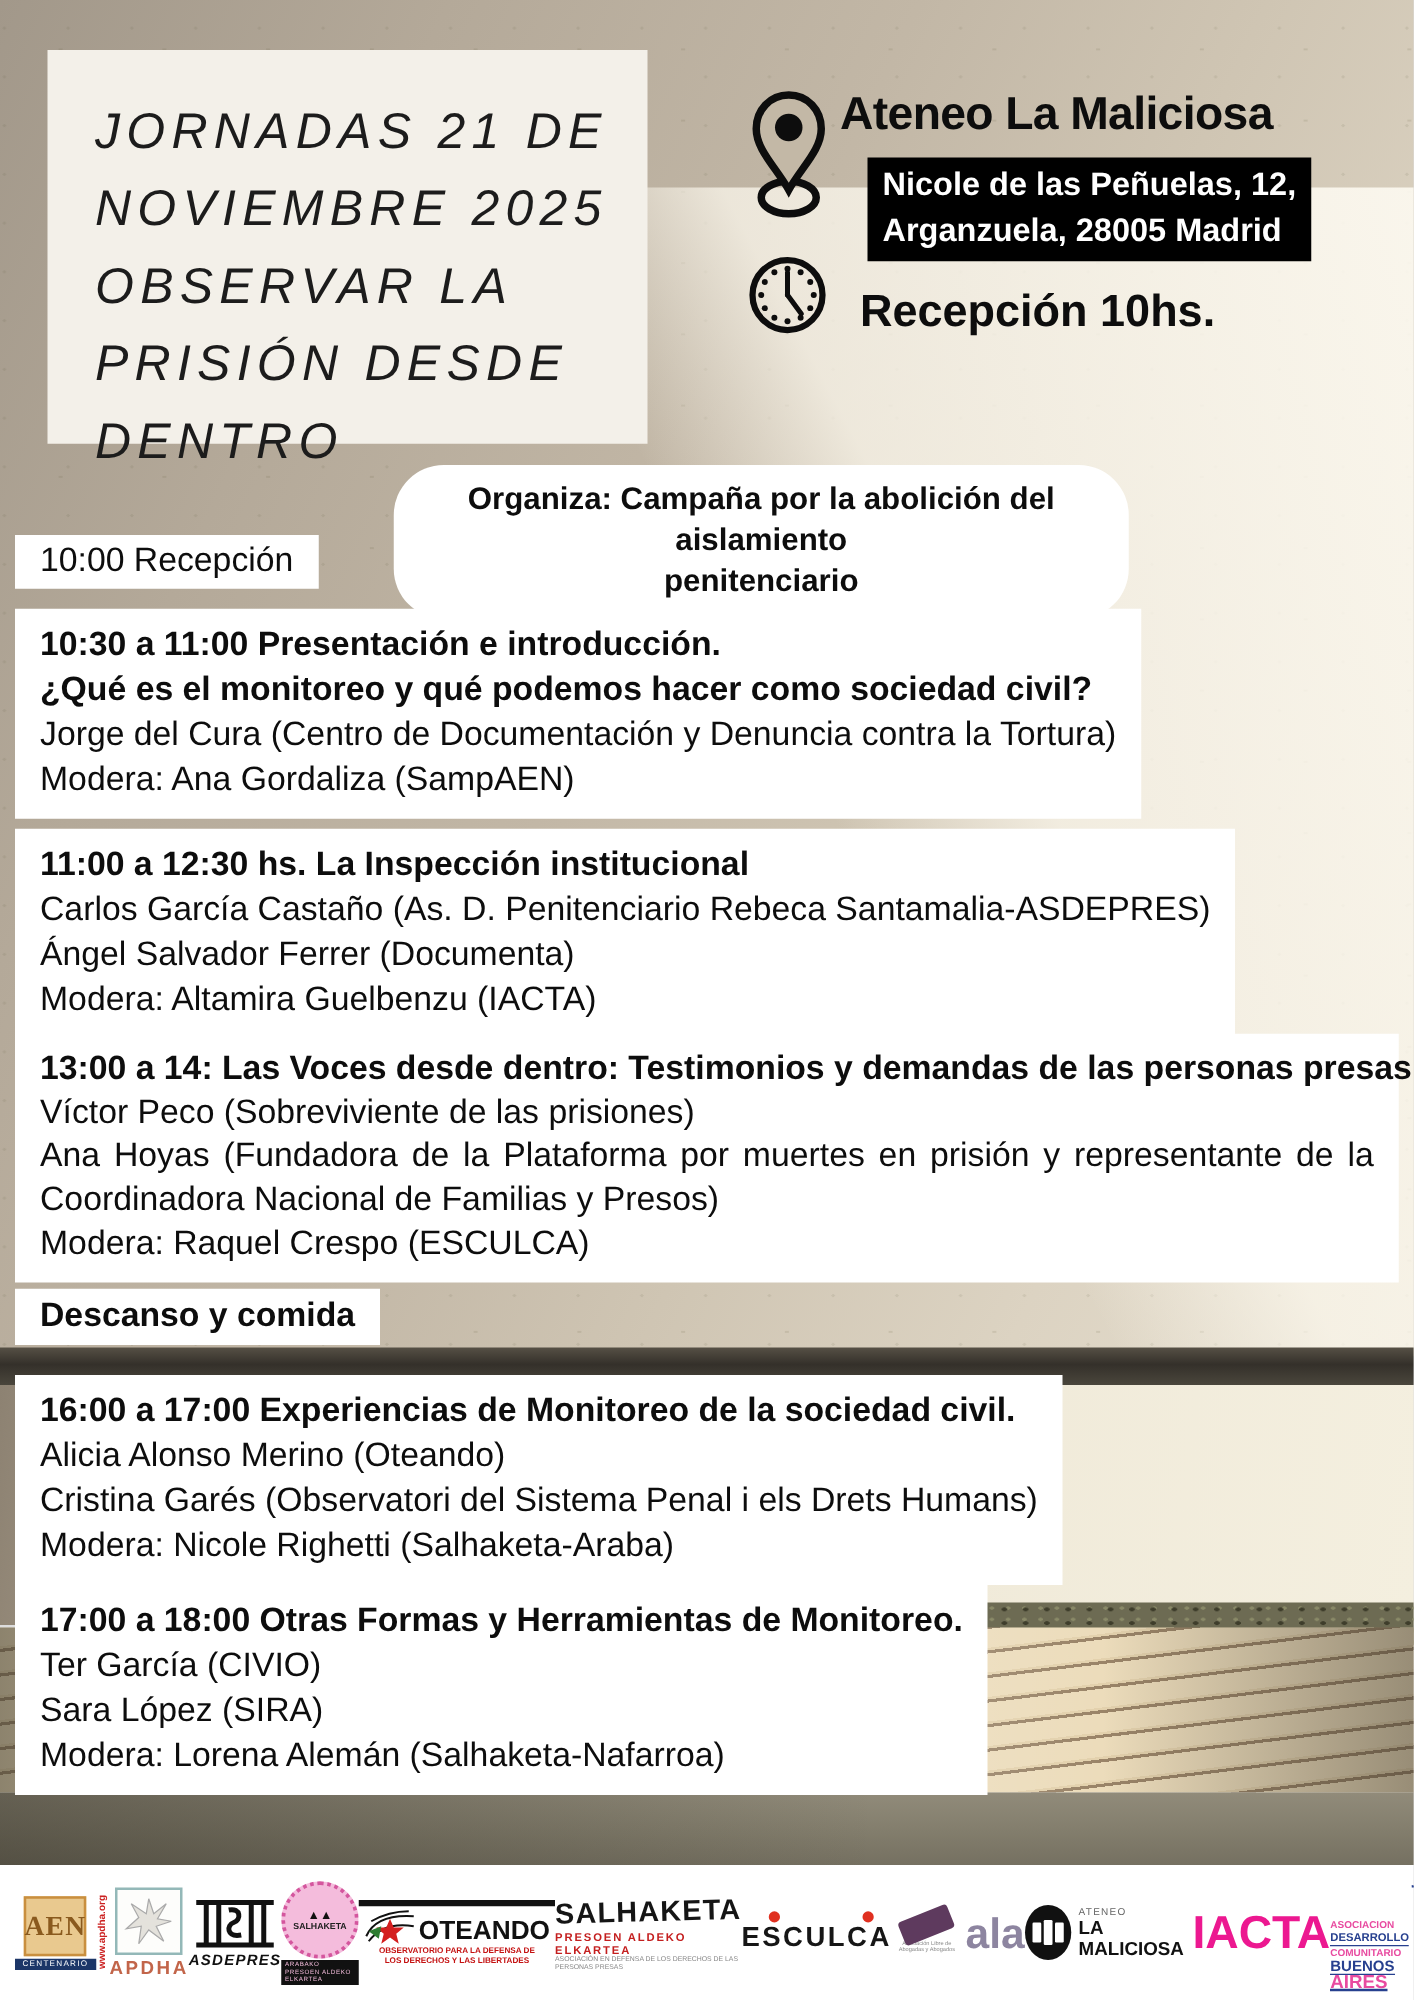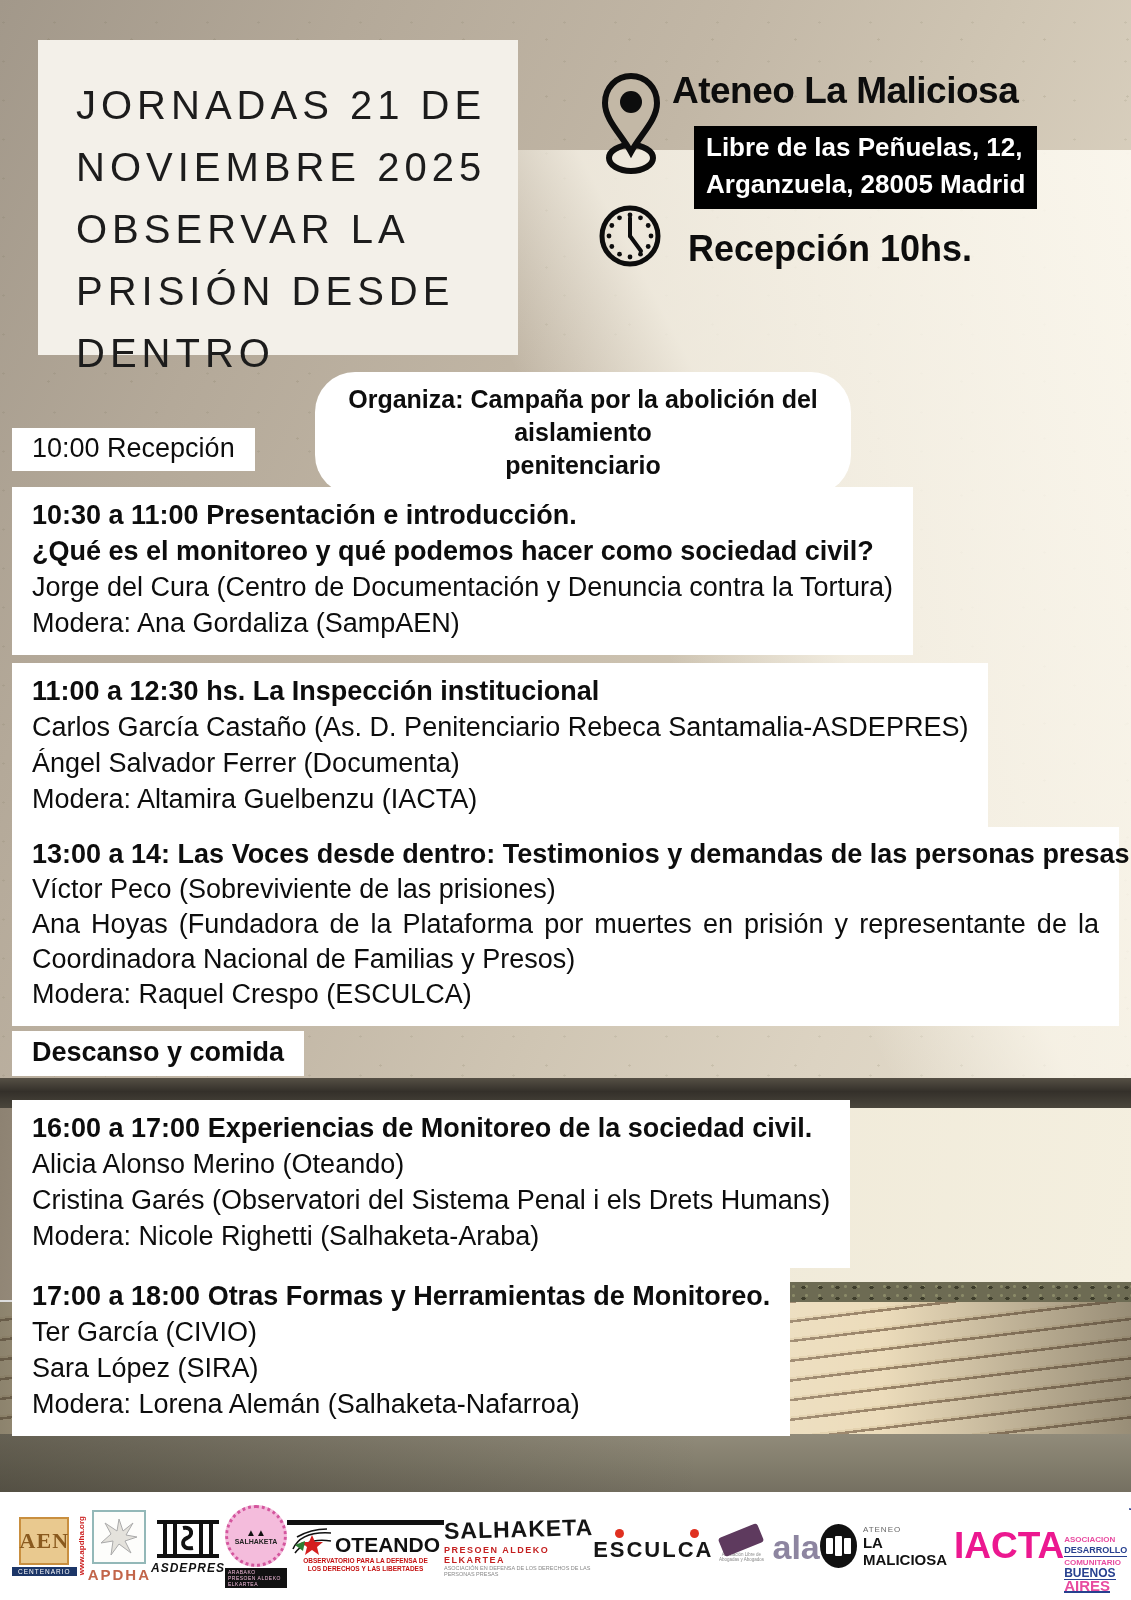--- a/index.html
+++ b/index.html
@@ -25,31 +25,31 @@
     background:repeating-linear-gradient(173deg,#ecdcbb 0 15px,#e3d1ad 15px 17px,#9a8468 17px 19.5px);}
   .wood-shade{position:absolute;left:0;top:1302px;width:1131px;height:132px;
     background:linear-gradient(90deg,rgba(62,58,45,.55) 0%,rgba(62,58,45,.12) 22%,rgba(255,255,255,.25) 55%,rgba(62,58,45,0) 78%,rgba(50,45,35,.45) 100%);}
   .bg-ground{position:absolute;left:0;top:1434px;width:1131px;height:58px;
     background:linear-gradient(180deg,#918b7a 0%,#827d6c 55%,#757061 100%);}
   .ground-shade{position:absolute;left:0;top:1434px;width:700px;height:58px;
     background:linear-gradient(90deg,rgba(35,32,24,.4),rgba(35,32,24,0));}
   .bg-footer{position:absolute;left:0;top:1492px;width:1131px;height:108px;background:#ffffff;}
   
   .title-box{position:absolute;left:38px;top:40px;width:480px;height:315px;background:#f3f0e9;
-    padding:34px 0 0 38px;box-sizing:border-box;}
+    padding:34px 0 0 38px;box-sizing:border-box;font-style:italic;}
   .title-line{font-weight:100;font-size:40px;line-height:62px;letter-spacing:5px;color:#1c1c1c;white-space:nowrap;}
   
   .pin-icon{position:absolute;left:597px;top:70px;}
   .clock-icon{position:absolute;left:597px;top:203px;}
   .venue-name{position:absolute;left:672px;top:70px;font-size:37px;font-weight:bold;letter-spacing:-.5px;color:#0d0d0d;white-space:nowrap;}
   .address-box{position:absolute;left:694px;top:126px;background:#000;color:#fff;
     font-size:26px;font-weight:bold;line-height:37px;padding:3px 12px 6px;white-space:nowrap;}
   .reception-line{position:absolute;left:688px;top:228px;font-size:36px;font-weight:bold;color:#0d0d0d;white-space:nowrap;}
   
-  .organizer-pill{position:absolute;left:315px;top:372px;width:536px;box-sizing:border-box;
+  .organizer-pill{position:absolute;left:315px;top:372px;width:588px;box-sizing:border-box;
     background:#fff;border-radius:40px;padding:11px 24px 13px;text-align:center;}
   .organizer-line{font-size:25px;font-weight:bold;line-height:33px;color:#0d0d0d;}
   .reception-box{position:absolute;left:12px;top:428px;background:#fff;padding:5px 20px 7px;
     font-size:27px;color:#0d0d0d;white-space:nowrap;}
   .break-box{position:absolute;left:12px;top:1031px;background:#fff;padding:6px 20px 8px;
     font-size:27px;font-weight:bold;color:#0d0d0d;white-space:nowrap;}
   .session{position:absolute;left:12px;background:#fff;padding:10px 20px 14px;
     font-size:27px;line-height:36px;color:#0d0d0d;width:max-content;max-width:1107px;box-sizing:border-box;}
   .session .b{font-weight:bold;white-space:nowrap;}
   .session .r{font-weight:normal;}
@@ -133,21 +133,21 @@
     <div class="title-line">DENTRO</div>
   </div>
 
   <svg class="pin-icon" width="68" height="110" viewBox="0 0 68 110">
     <ellipse cx="34" cy="88" rx="22" ry="13" fill="none" stroke="#0d0d0d" stroke-width="6"></ellipse>
     <path d="M34 6 C19 6 8 18 8 33 C8 50 24 64 34 82 C44 64 60 50 60 33 C60 18 49 6 34 6 Z" fill="#c3b8a6" stroke="#0d0d0d" stroke-width="6"></path>
     <circle cx="34" cy="32" r="11" fill="#0d0d0d"></circle>
   </svg>
   <div class="venue-name">Ateneo La Maliciosa</div>
   <div class="address-box">
-    <div>Libre de las Peñuelas, 12,</div>
+    <div>Nicole de las Peñuelas, 12,</div>
     <div>Arganzuela, 28005 Madrid</div>
   </div>
   <svg class="clock-icon" width="66" height="66" viewBox="0 0 66 66">
     <circle cx="33" cy="33" r="28" fill="none" stroke="#0d0d0d" stroke-width="5"></circle>
     <g fill="#0d0d0d">
       <circle cx="33" cy="12" r="2.4"></circle>
         <circle cx="43.5" cy="14.8" r="2.4"></circle>
         <circle cx="51.2" cy="22.5" r="2.4"></circle>
       <circle cx="54" cy="33" r="2.4"></circle>
         <circle cx="51.2" cy="43.5" r="2.4"></circle>

